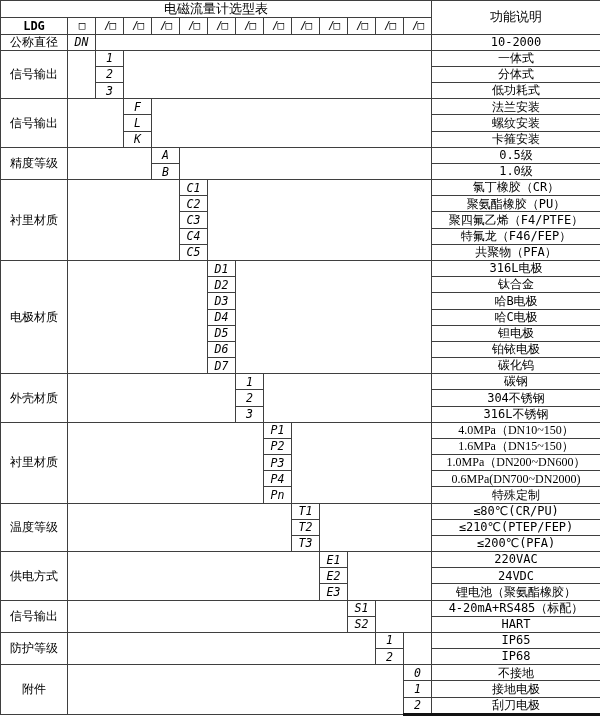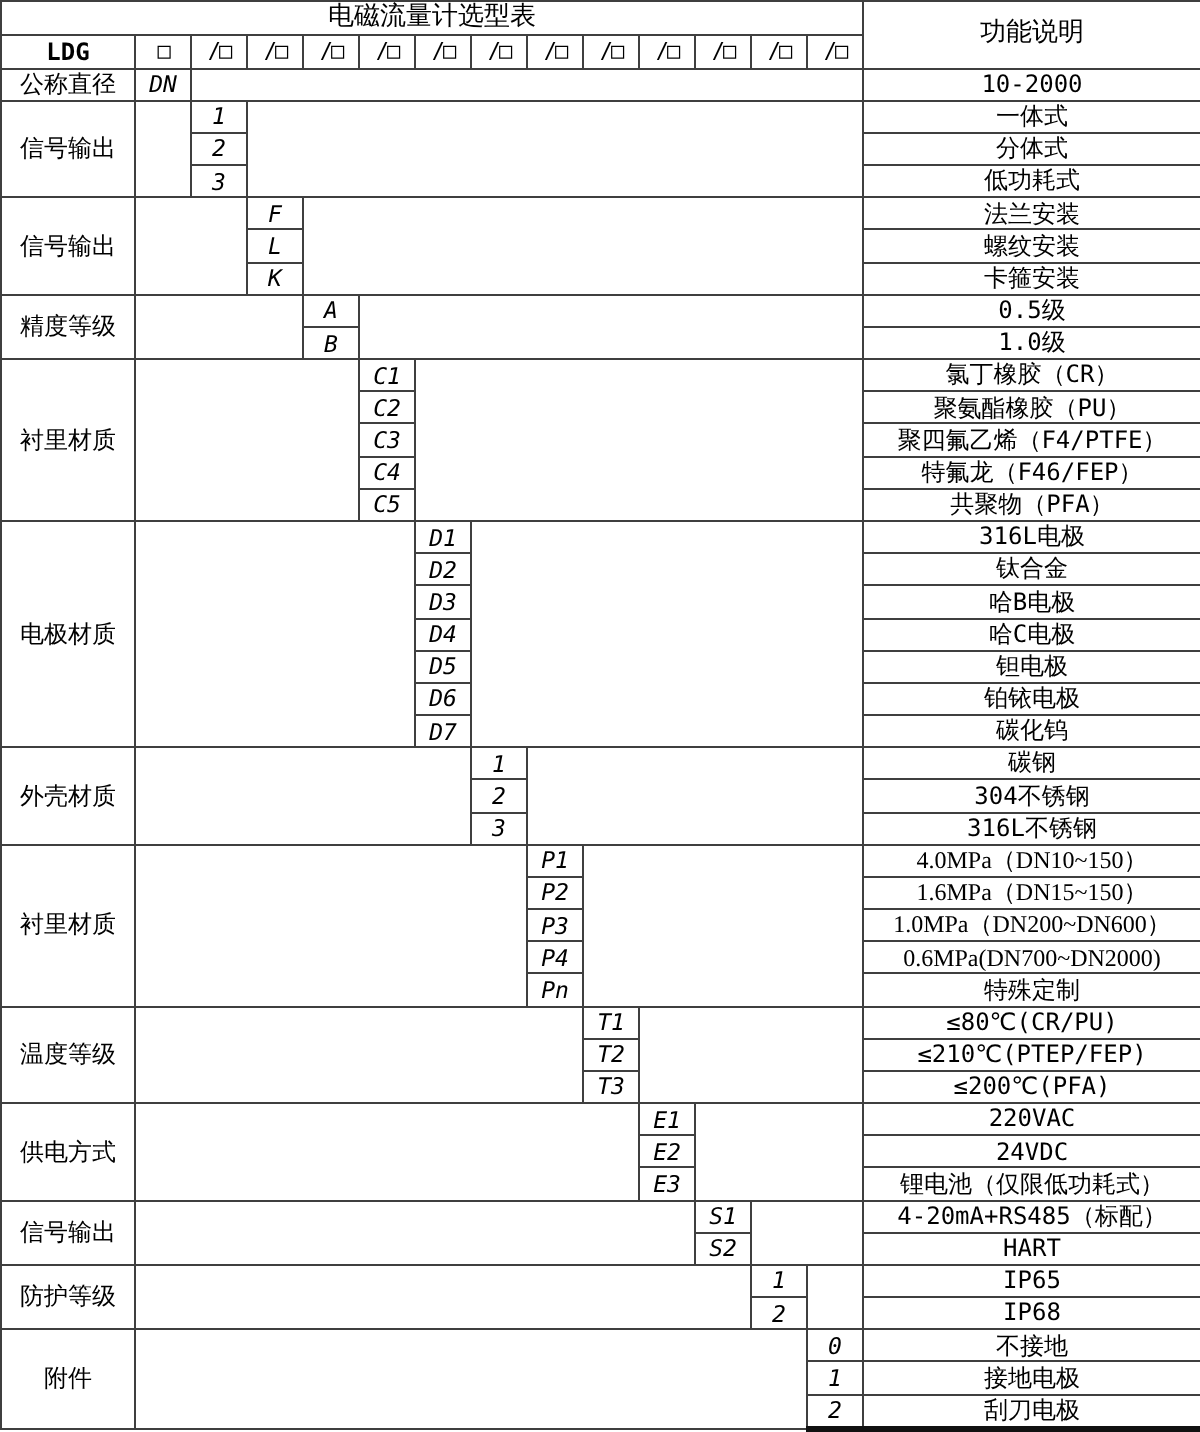--- a/index.html
+++ b/index.html
@@ -233,21 +233,21 @@
           <td class="code-cell">E1</td>
           <td rowspan="3" colspan="3"></td>
           <td>220VAC</td>
         </tr>
         <tr>
           <td class="code-cell">E2</td>
           <td>24VDC</td>
         </tr>
         <tr>
           <td class="code-cell">E3</td>
-          <td>锂电池（仅限低功耗式）</td>
+          <td>锂电池（聚氨酯橡胶）</td>
         </tr>
         <tr>
           <td class="lbl-cell" rowspan="2">信号输出</td>
           <td rowspan="2" colspan="10"></td>
           <td class="code-cell">S1</td>
           <td rowspan="2" colspan="2"></td>
           <td>4-20mA+RS485（标配）</td>
         </tr>
         <tr>
           <td class="code-cell">S2</td>

